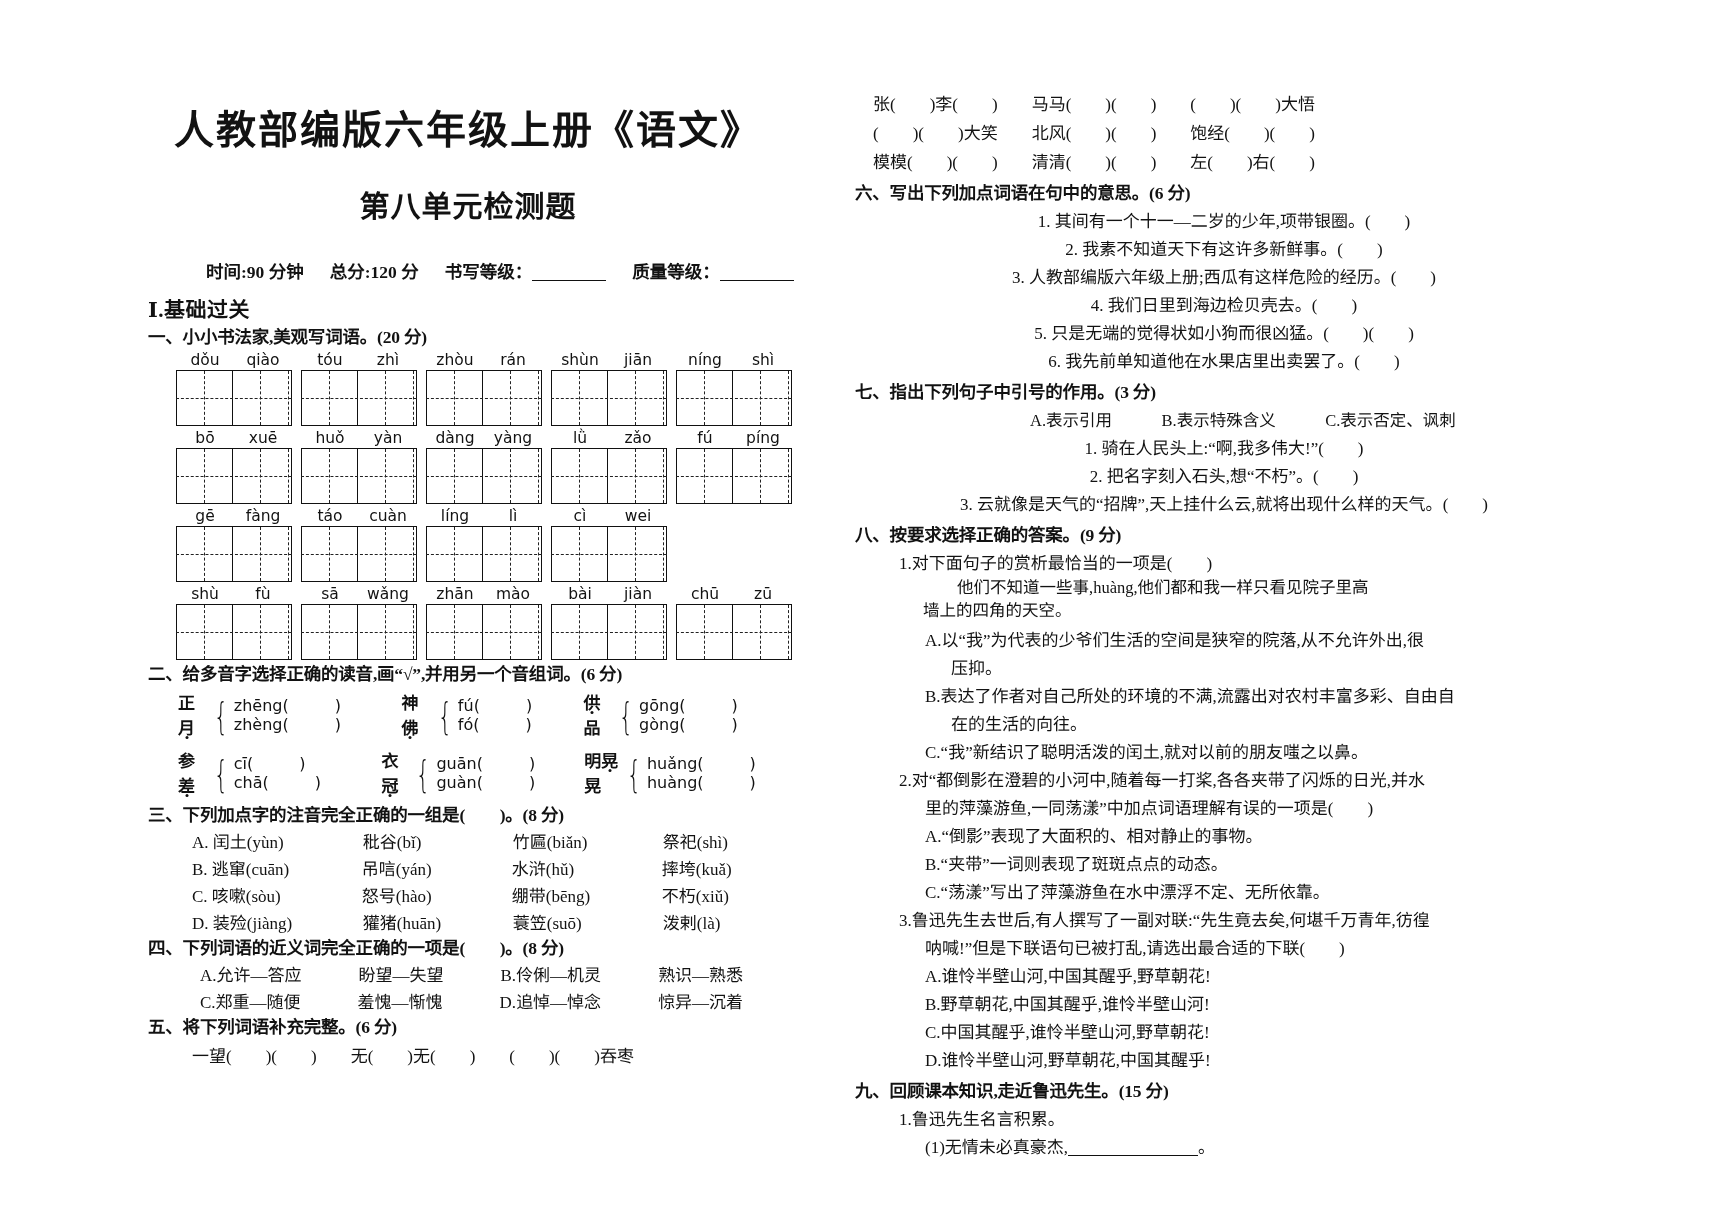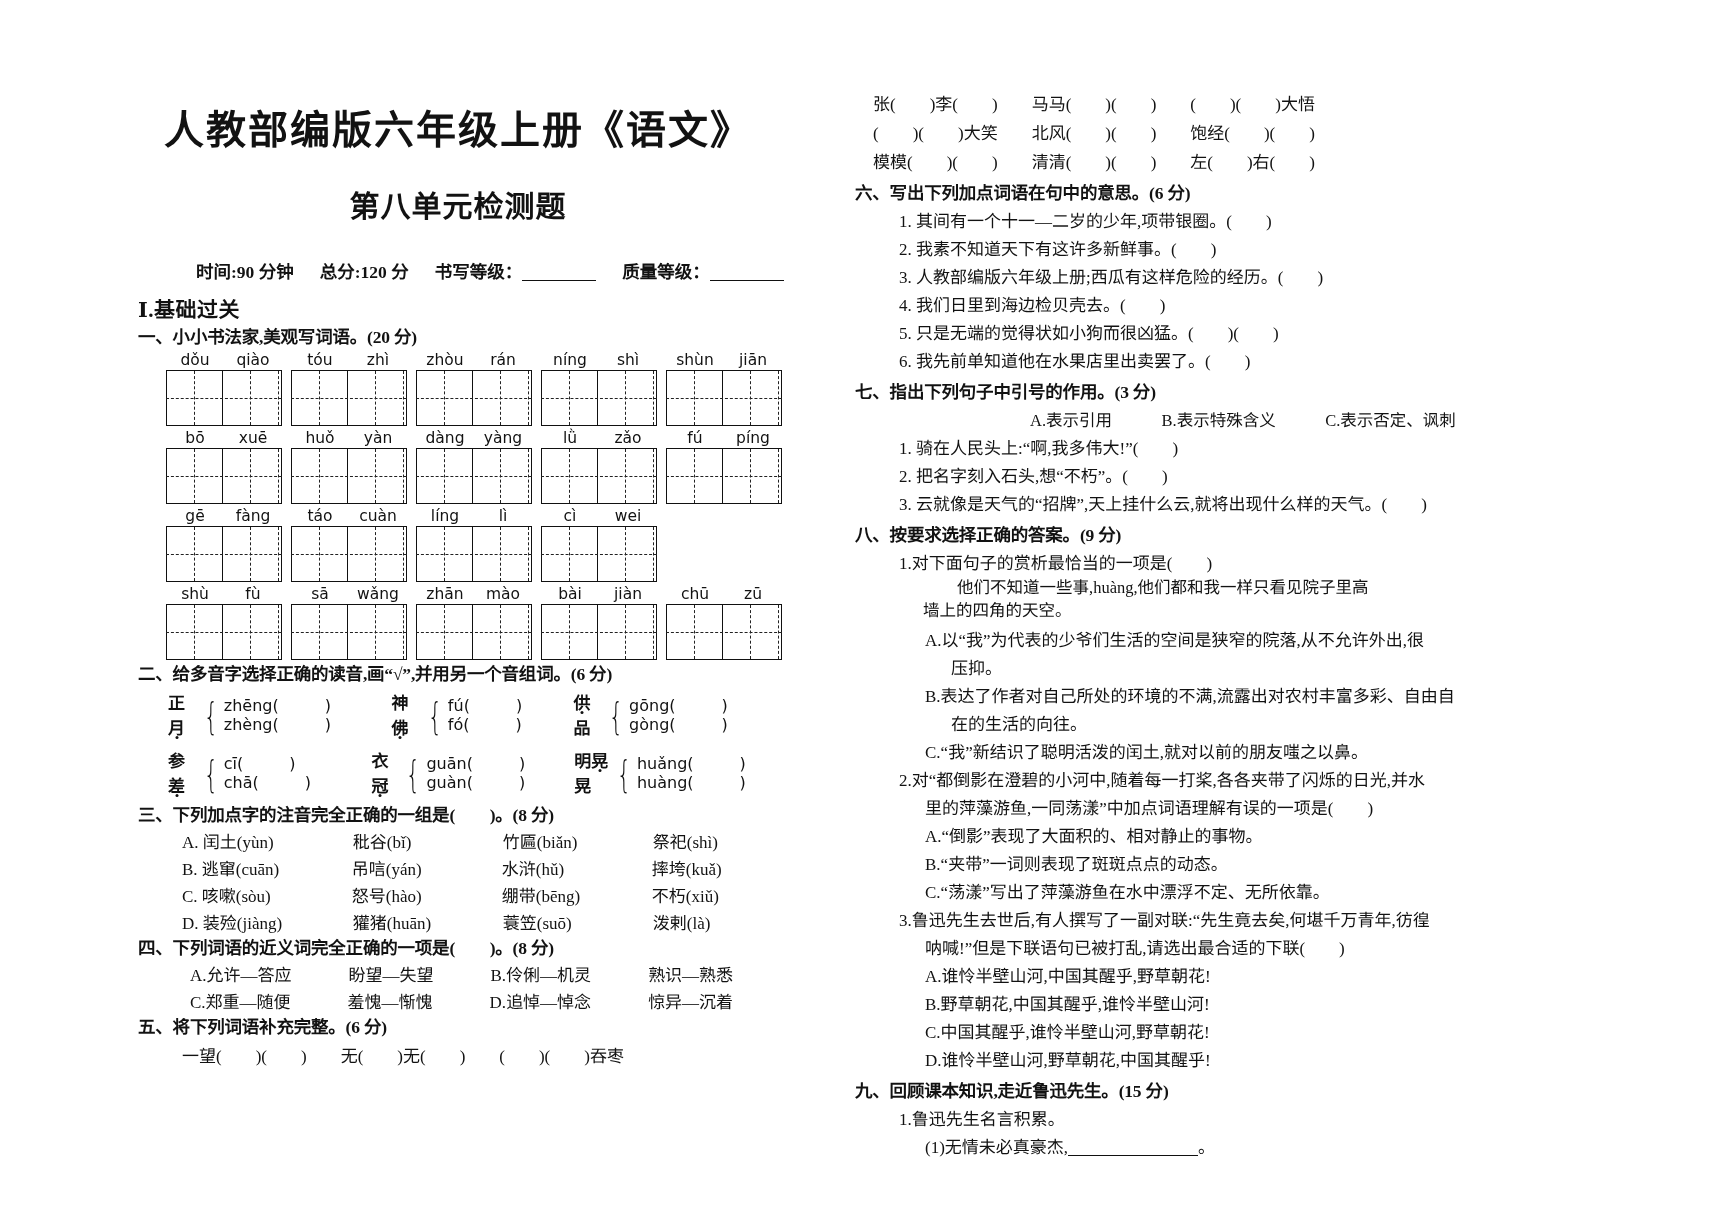--- a/index.html
+++ b/index.html
@@ -16,21 +16,21 @@
   .page {
     position: relative;
     width: 1736px; height: 1227px;
     box-sizing: border-box;
   }
   .col {
     position: absolute;
     top: 0;
     box-sizing: border-box;
   }
-  .col-left  { left: 138px;  width: 640px; }
+  .col-left  { left: 148px;  width: 640px; }
   .col-right { left: 855px;  width: 720px; }
 
   
   .doc-title {
     text-align: center;
     font-size: 40px;
     font-weight: bold;
     letter-spacing: 2px;
     margin-top: 98px;
     font-family: "Liberation Serif", "DejaVu Serif", serif;
@@ -179,21 +179,21 @@
     white-space: nowrap;
     font-family: "Liberation Serif", serif;
     margin-top: 3px;
     padding-left: 18px;
   }
   .rc-line.indent { padding-left: 44px; }
   .rc-line.indent2 { padding-left: 70px; }
   .rc-line.indent3 { padding-left: 96px; }
   .rc-row {
     display: flex;
-    justify-content: flex-start;
+    justify-content: center;
     font-size: 17px;
     font-family: "Liberation Serif", serif;
     margin-top: 3px;
     padding-left: 44px;
     padding-right: 26px;
   }
   .rc-row .txt { white-space: nowrap; }
   .rc-row .pp { white-space: nowrap; }
   .abc-line {
     font-size: 16.5px;
@@ -276,37 +276,37 @@
                 <div class="cell"></div>
                 <div class="cell solid-r"></div>
                 <div class="cell"></div>
                 <div class="cell"></div>
                 <div class="hline"></div>
               </div>
             </div>
           </div>
           <div class="pin-group">
             <div class="pin-labels two">
+              <span>shùn</span>
+              <span>jiān</span>
+            </div>
+            <div class="grid-wrap">
+              <div class="grid-box">
+                <div class="cell"></div>
+                <div class="cell solid-r"></div>
+                <div class="cell"></div>
+                <div class="cell"></div>
+                <div class="hline"></div>
+              </div>
+            </div>
+          </div>
+          <div class="pin-group">
+            <div class="pin-labels two">
               <span>níng</span>
               <span>shì</span>
-            </div>
-            <div class="grid-wrap">
-              <div class="grid-box">
-                <div class="cell"></div>
-                <div class="cell solid-r"></div>
-                <div class="cell"></div>
-                <div class="cell"></div>
-                <div class="hline"></div>
-              </div>
-            </div>
-          </div>
-          <div class="pin-group">
-            <div class="pin-labels two">
-              <span>shùn</span>
-              <span>jiān</span>
             </div>
             <div class="grid-wrap">
               <div class="grid-box">
                 <div class="cell"></div>
                 <div class="cell solid-r"></div>
                 <div class="cell"></div>
                 <div class="cell"></div>
                 <div class="hline"></div>
               </div>
             </div>

